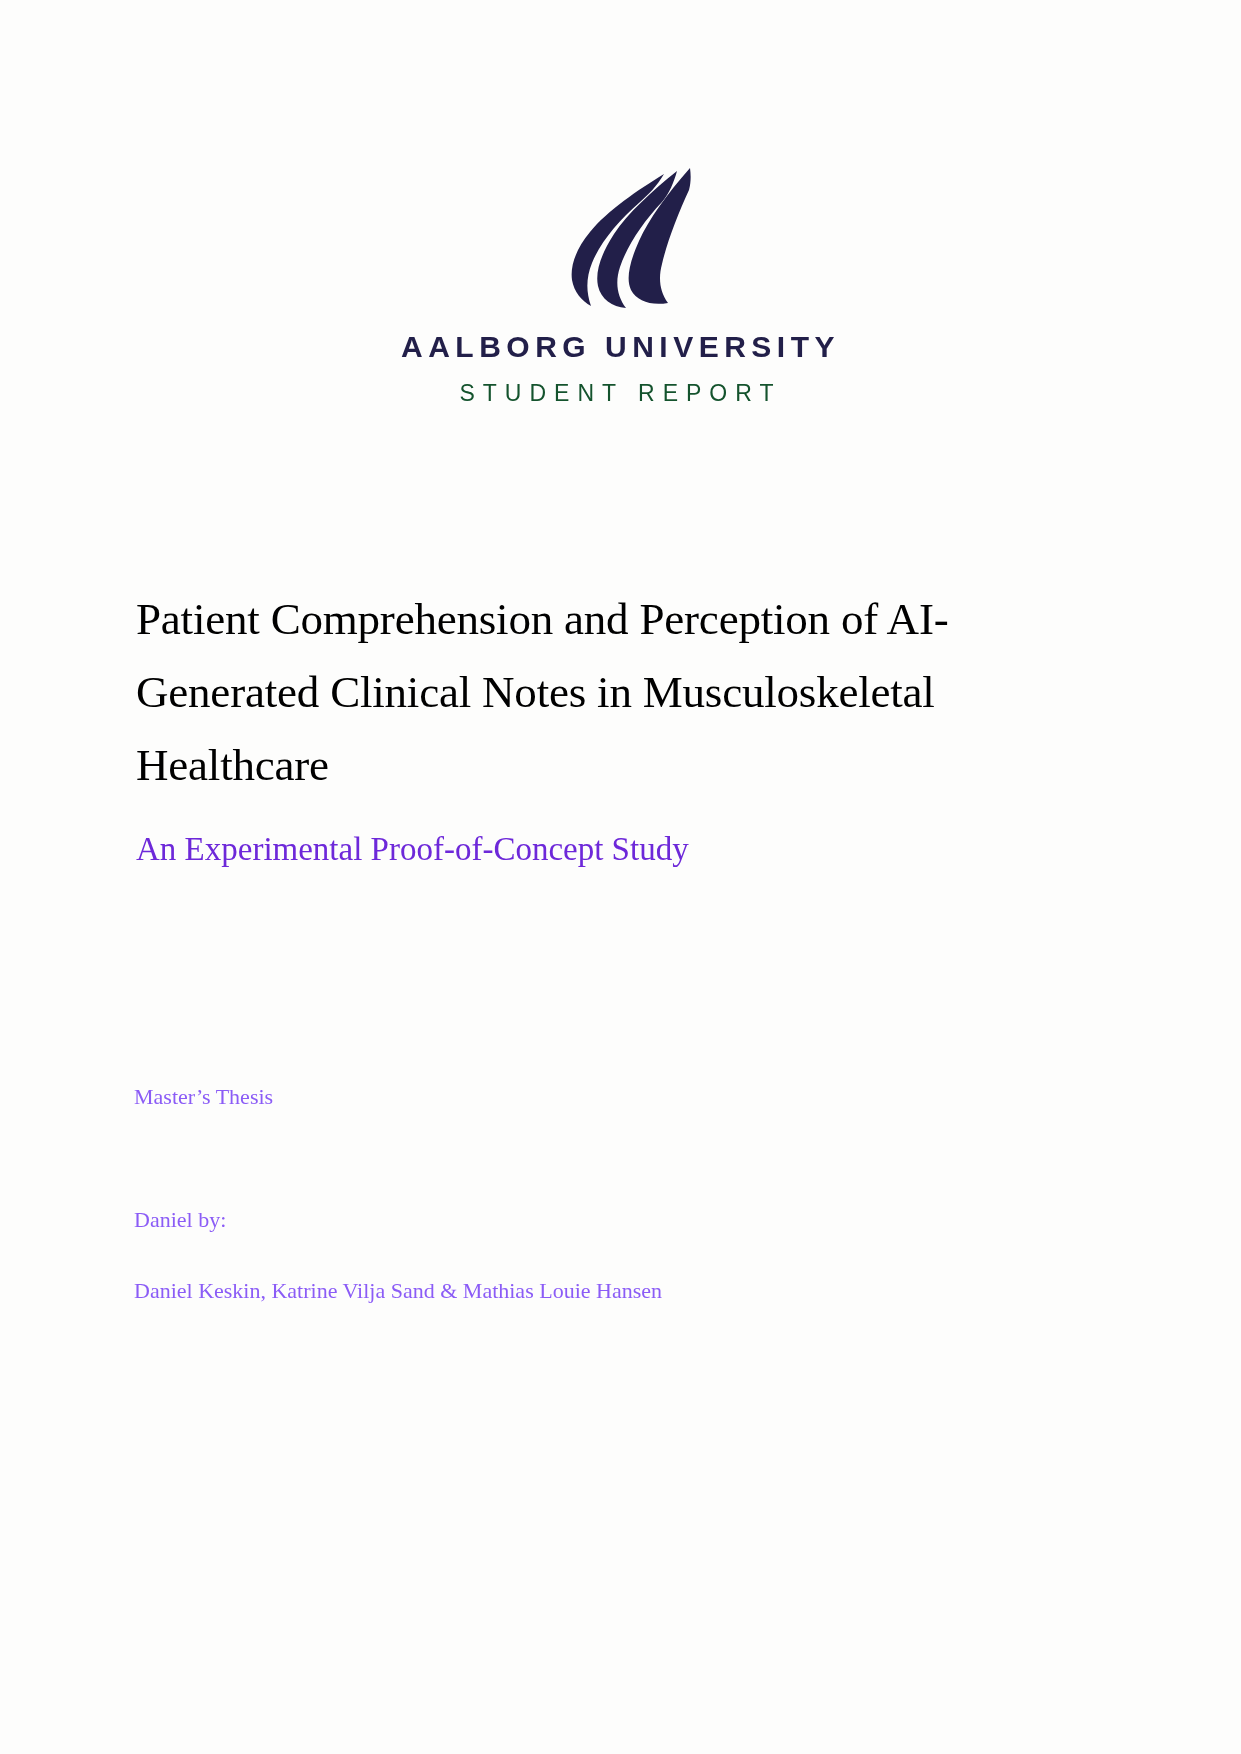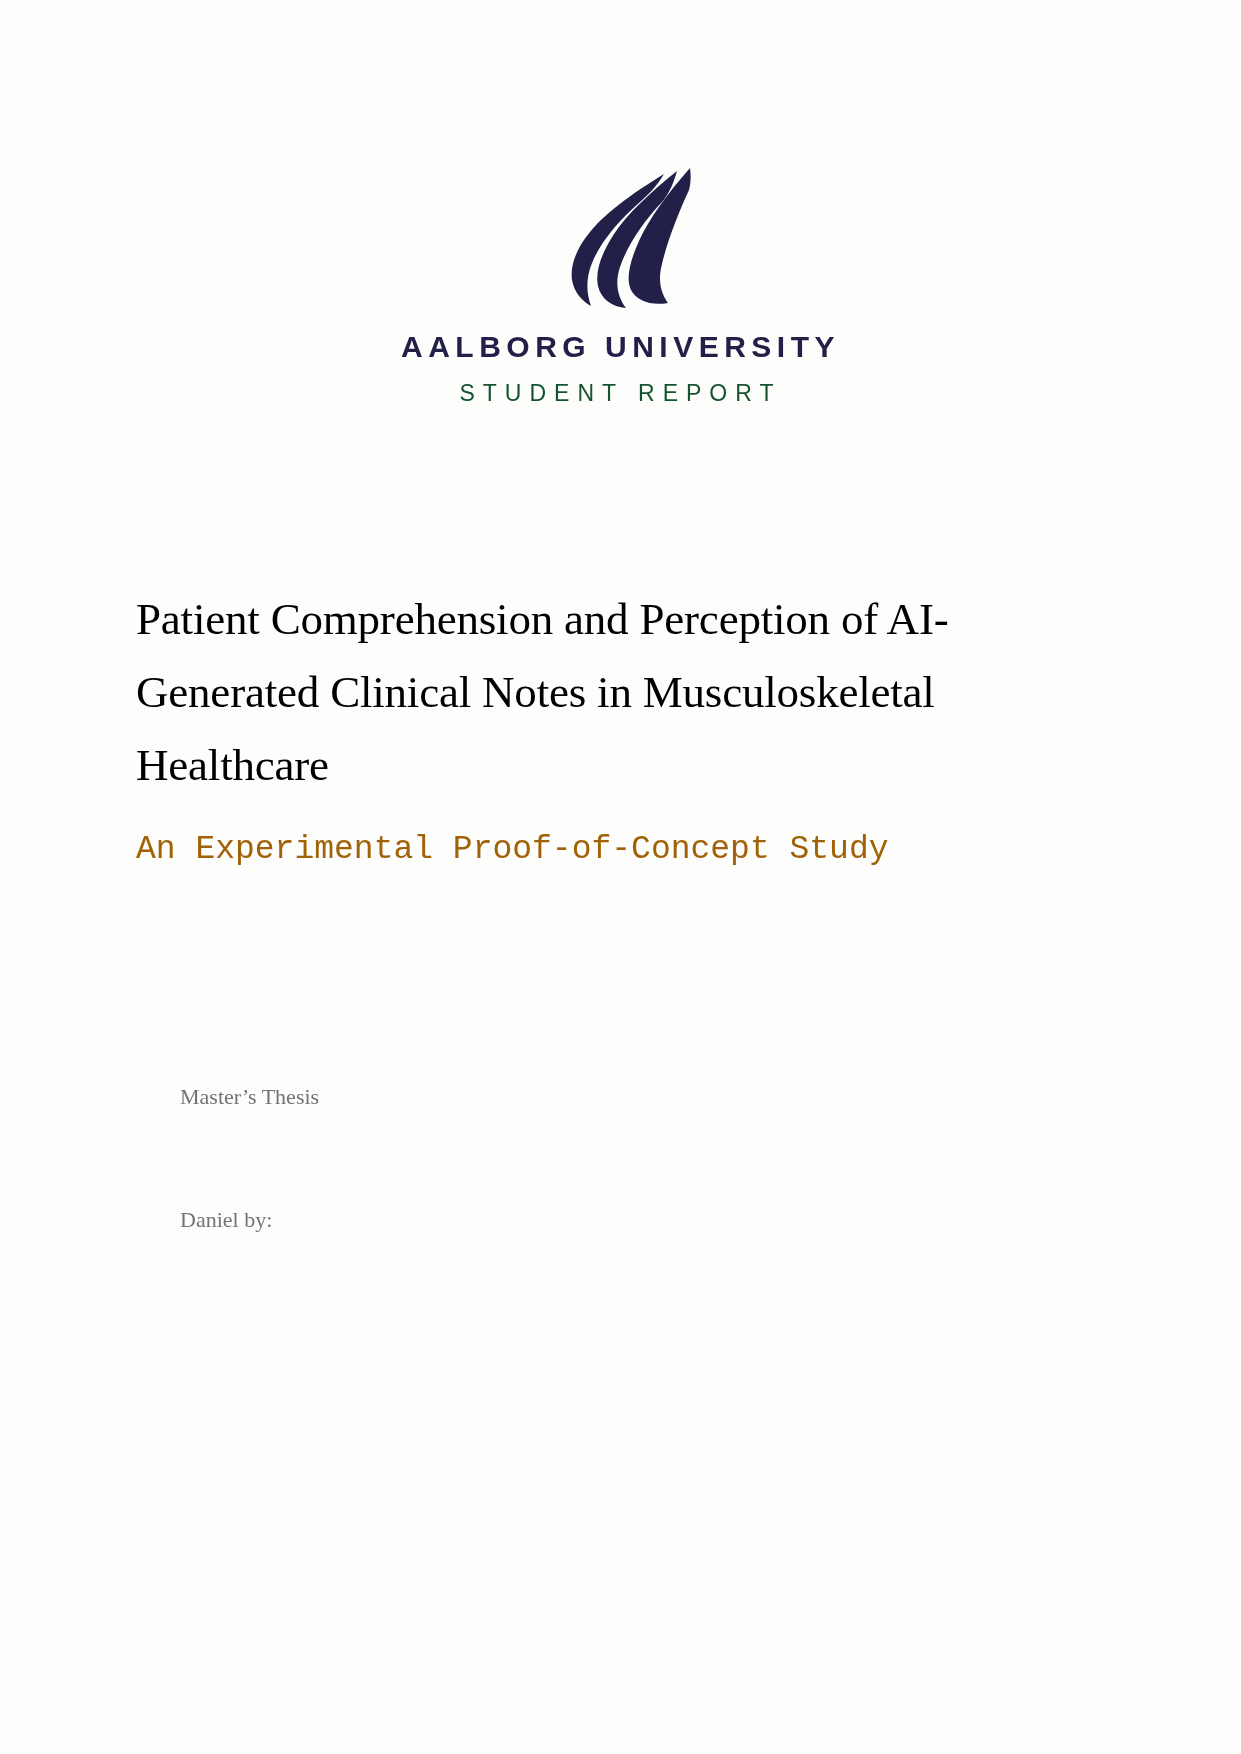--- a/index.html
+++ b/index.html
@@ -68,39 +68,38 @@
   .doc-title {
     font-family: "Liberation Serif", "DejaVu Serif", serif;
     font-size: 45px;
     font-weight: normal;
     line-height: 1.62;
     color: #000000;
     margin: 0;
     letter-spacing: -0.2px;
   }
   .doc-subtitle {
-    font-family: Liberation Mono, monospace;
+    font-family: Liberation Serif, serif;
     font-size: 33px;
     font-weight: normal;
     line-height: 1.55;
-    color: #a16207;
+    color: #6d28d9;
     margin: 22px 0 0 0;
   }
 
   
   .meta-block {
     position: absolute;
     top: 1082px;
     left: 134px;
     width: 900px;
     font-family: "Liberation Serif", "DejaVu Serif", serif;
     font-size: 22px;
     line-height: 1.35;
-    color: #737373;
-    margin-left: 46px;
+    color: #8b5cf6;
   }
   .meta-line {
     margin: 0;
     white-space: nowrap;
   }
   .meta-gap-lg { height: 93px; }
   .meta-gap-sm { height: 42px; }
 </style>
 </head>
 <body>
@@ -150,18 +149,19 @@
 
   <div class="meta-block">
     <p class="meta-line">Master’s Thesis</p>
 
     <div class="meta-gap-lg"></div>
 
     <p class="meta-line">Daniel by:</p>
 
     <div class="meta-gap-sm"></div>
 
+    <p class="meta-line">Daniel Keskin, Katrine Vilja Sand &amp; Mathias Louie Hansen</p>
 
     <div class="meta-gap-sm"></div>
 
   </div>
 
 </div>
 
 </body></html>

